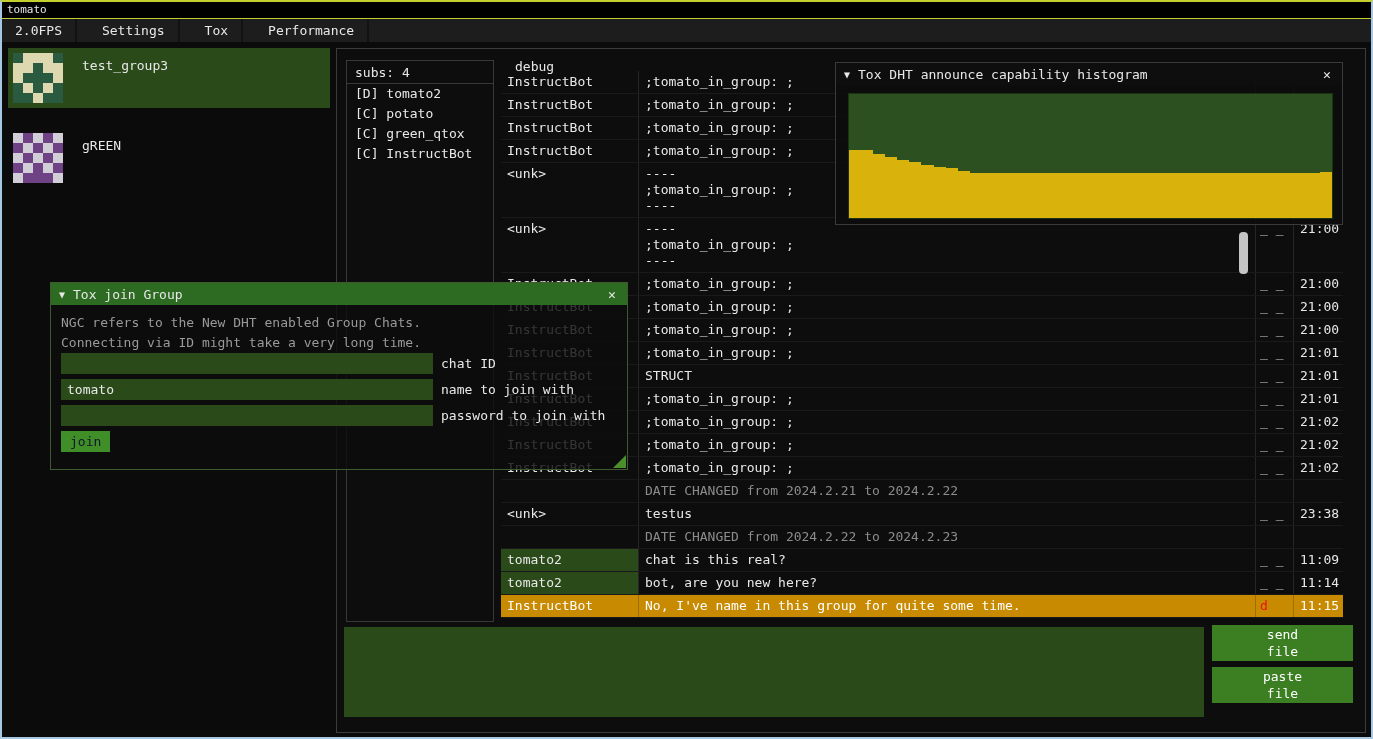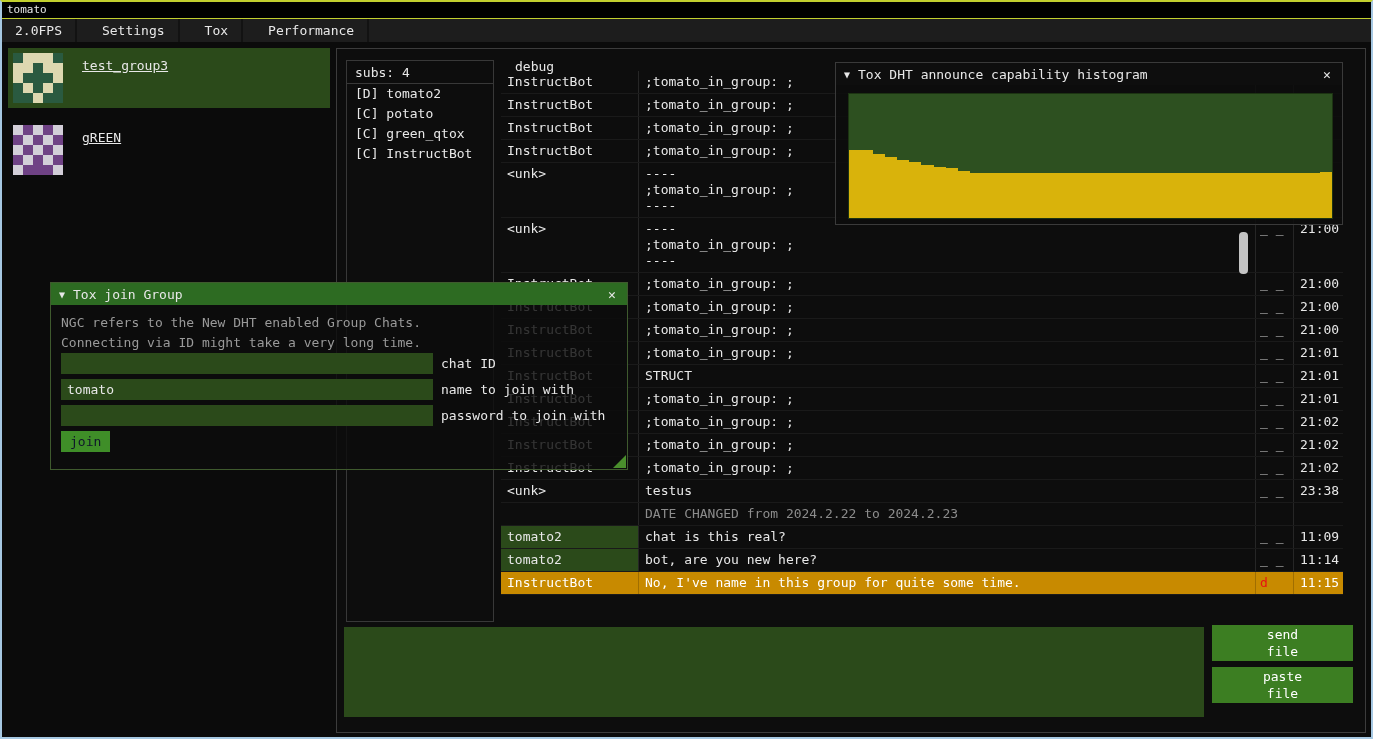--- a/index.html
+++ b/index.html
@@ -8,21 +8,21 @@
     background:#0b0b0b; box-sizing:border-box;
     border:2px solid #a6c8e2; border-top:2px solid #c2cf2e;
     font-family:"DejaVu Sans Mono", monospace; font-size:13px; color:#e8e8e8;
   }
   .titlebar { position:absolute; top:0; left:0; right:0; height:16px; background:#000;
     border-bottom:1px solid #c2cf2e; font-size:11px; line-height:16px; padding-left:5px; }
   .menubar { position:absolute; top:17px; left:0; right:0; height:23px; background:#1d1d1d; display:flex;gap:12px; }
   .menu-item { padding:0 13px; line-height:23px; background:#1d1d1d; border-right:2px solid #121212; }
 
   .sidebar { position:absolute; left:6px; top:46px; width:322px; }
-  .group-item { display:flex; height:60px; margin-bottom:12px;text-decoration:underline; }
+  .group-item { display:flex; height:60px; margin-bottom:20px; }
   .group-item.selected { background:var(--accent_green,#2b4a1a); }
   .avatar { width:50px; height:50px; margin:5px; display:grid;
     grid-template-columns:repeat(5,1fr); grid-template-rows:repeat(5,1fr); }
   .avatar i { display:block; }
   .group-name { margin:10px 0 0 14px; }
 
   .main-panel { position:absolute; left:334px; top:46px; width:1028px; height:683px;
     border:1px solid #3c3c3c; background:#0d0d0d; }
   .subs-panel { position:absolute; left:9px; top:11px; width:146px; height:560px; border:1px solid #383838; }
   .subs-header { padding:4px 8px 3px; border-bottom:1px solid #383838; }
@@ -260,20 +260,26 @@
           <div class="cell msg">;tomato_in_group: ;</div>
           <div class="cell meta">_ _</div>
           <div class="cell time">21:02</div>
         </div>
         <div class="row msg-row">
           <div class="cell sender">InstructBot</div>
           <div class="cell msg">;tomato_in_group: ;</div>
           <div class="cell meta">_ _</div>
           <div class="cell time">21:02</div>
         </div>
+        <div class="row date-row">
+          <div class="cell sender"></div>
+          <div class="cell msg">DATE CHANGED from 2024.2.21 to 2024.2.22</div>
+          <div class="cell meta"></div>
+          <div class="cell time"></div>
+        </div>
         <div class="row msg-row">
           <div class="cell sender">&lt;unk&gt;</div>
           <div class="cell msg">testus</div>
           <div class="cell meta">_ _</div>
           <div class="cell time">23:38</div>
         </div>
         <div class="row date-row">
           <div class="cell sender"></div>
           <div class="cell msg">DATE CHANGED from 2024.2.22 to 2024.2.23</div>
           <div class="cell meta"></div>

